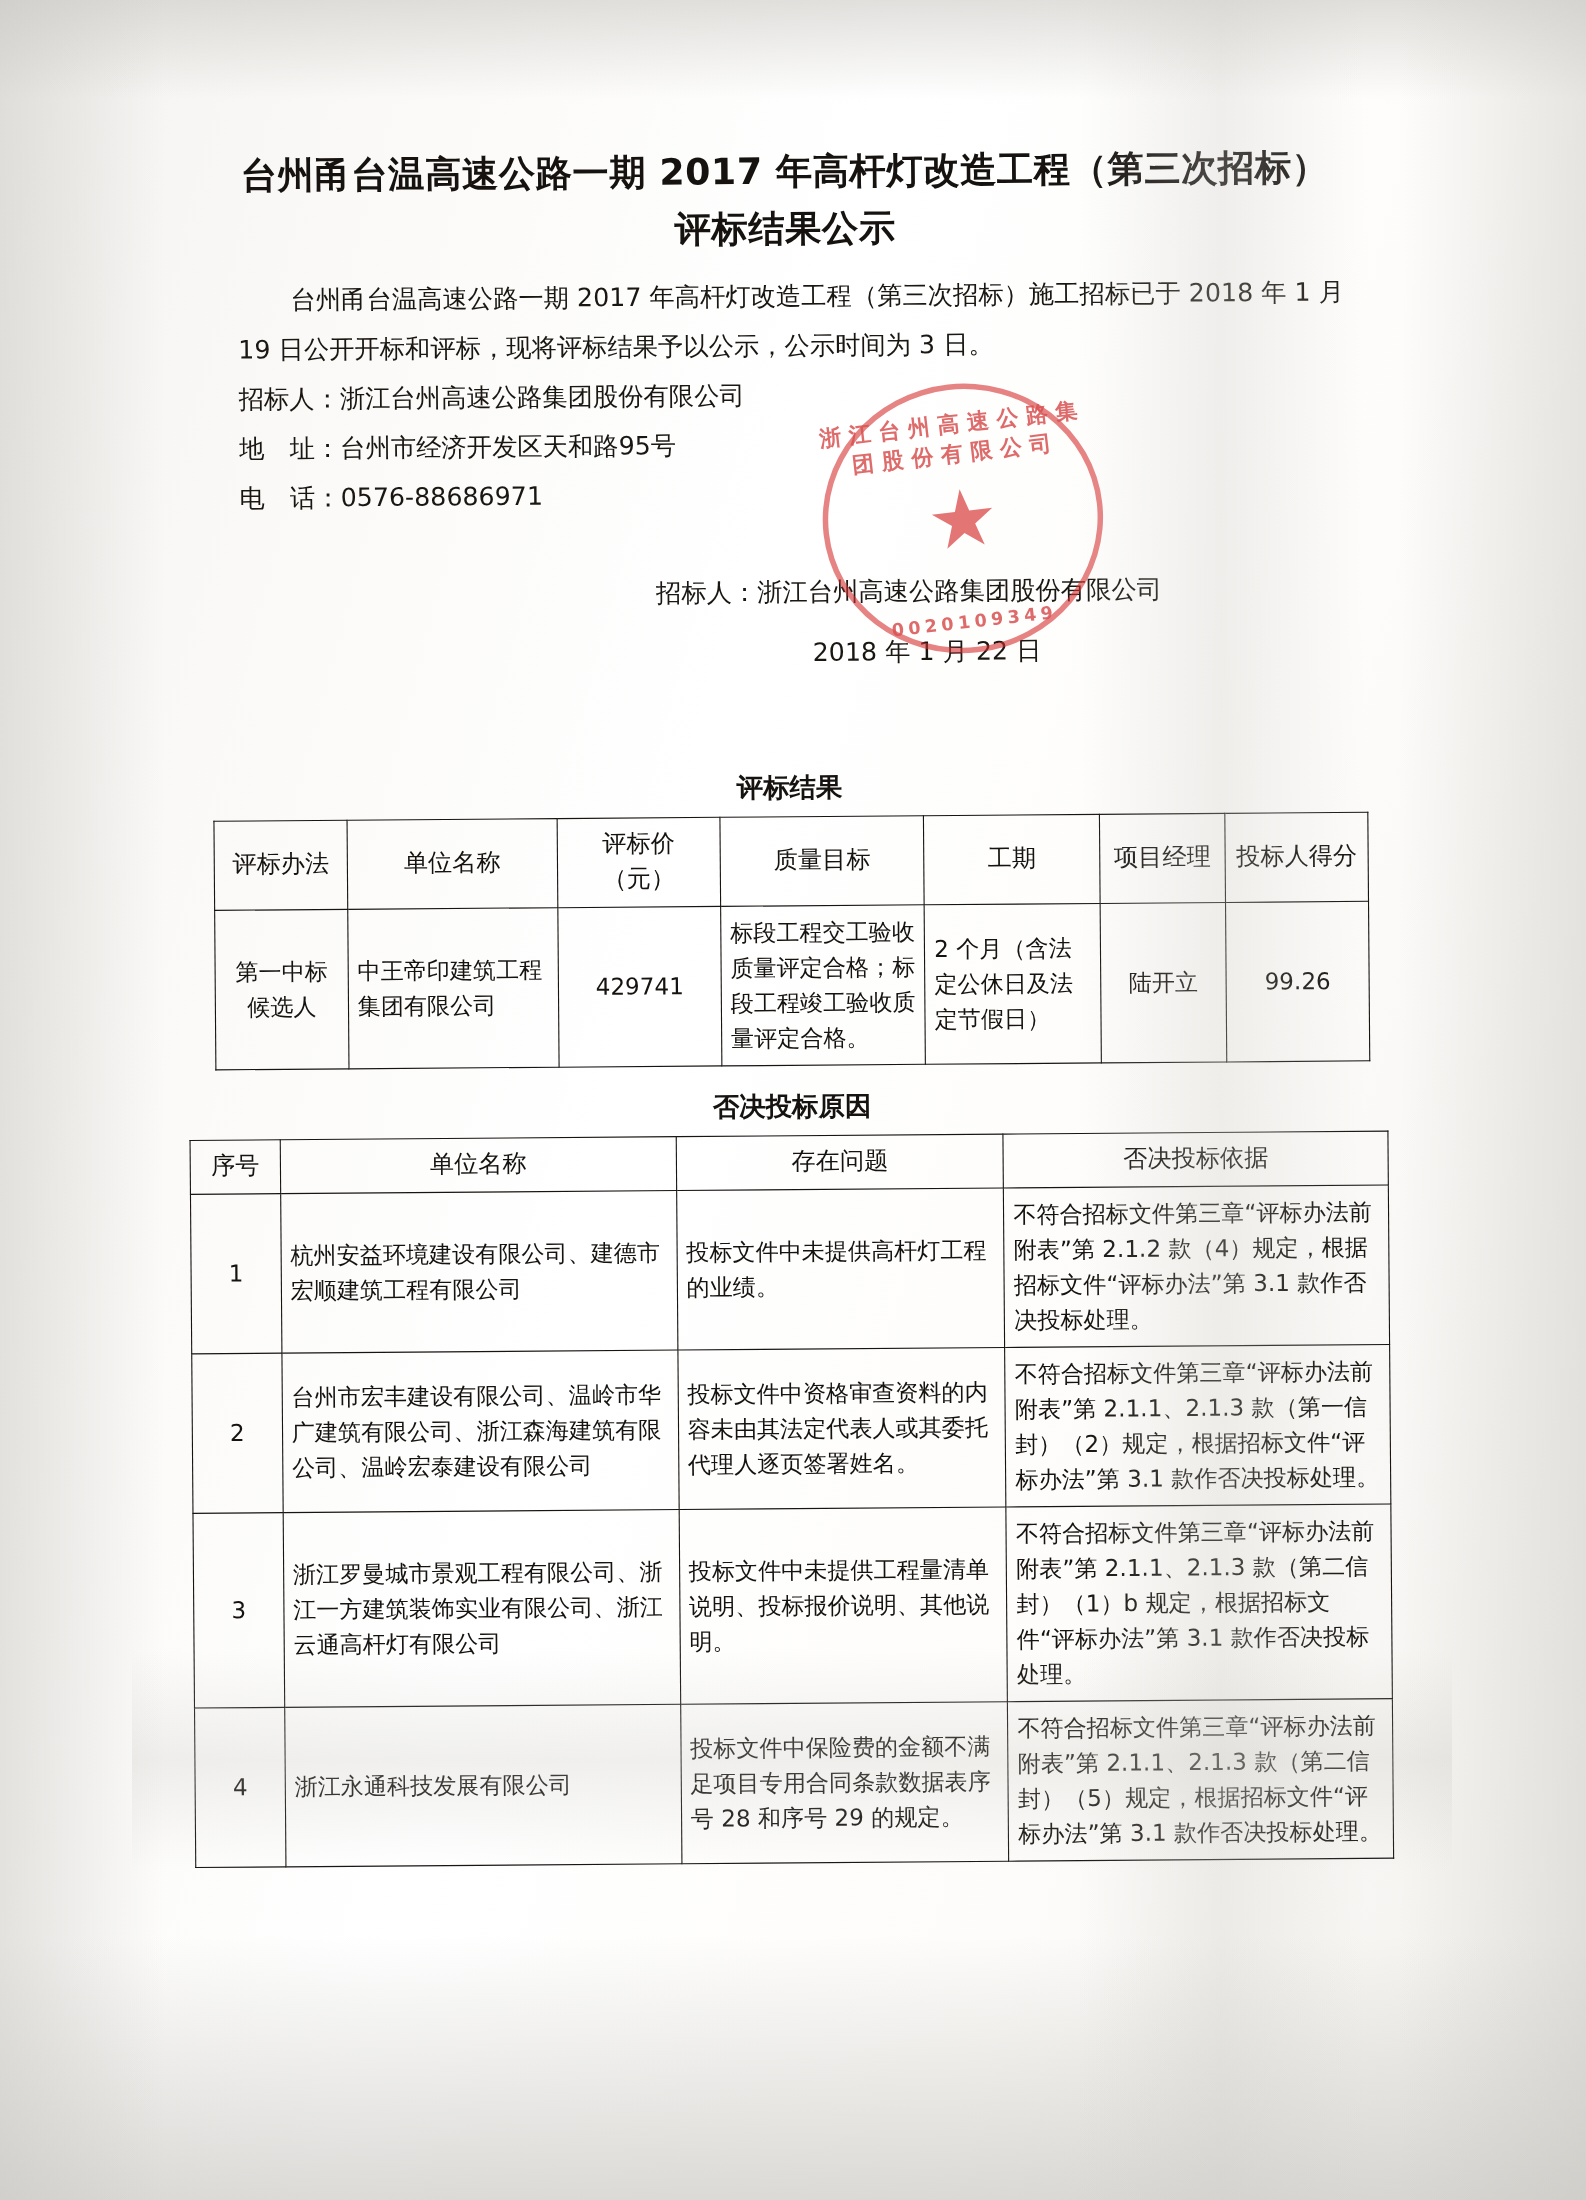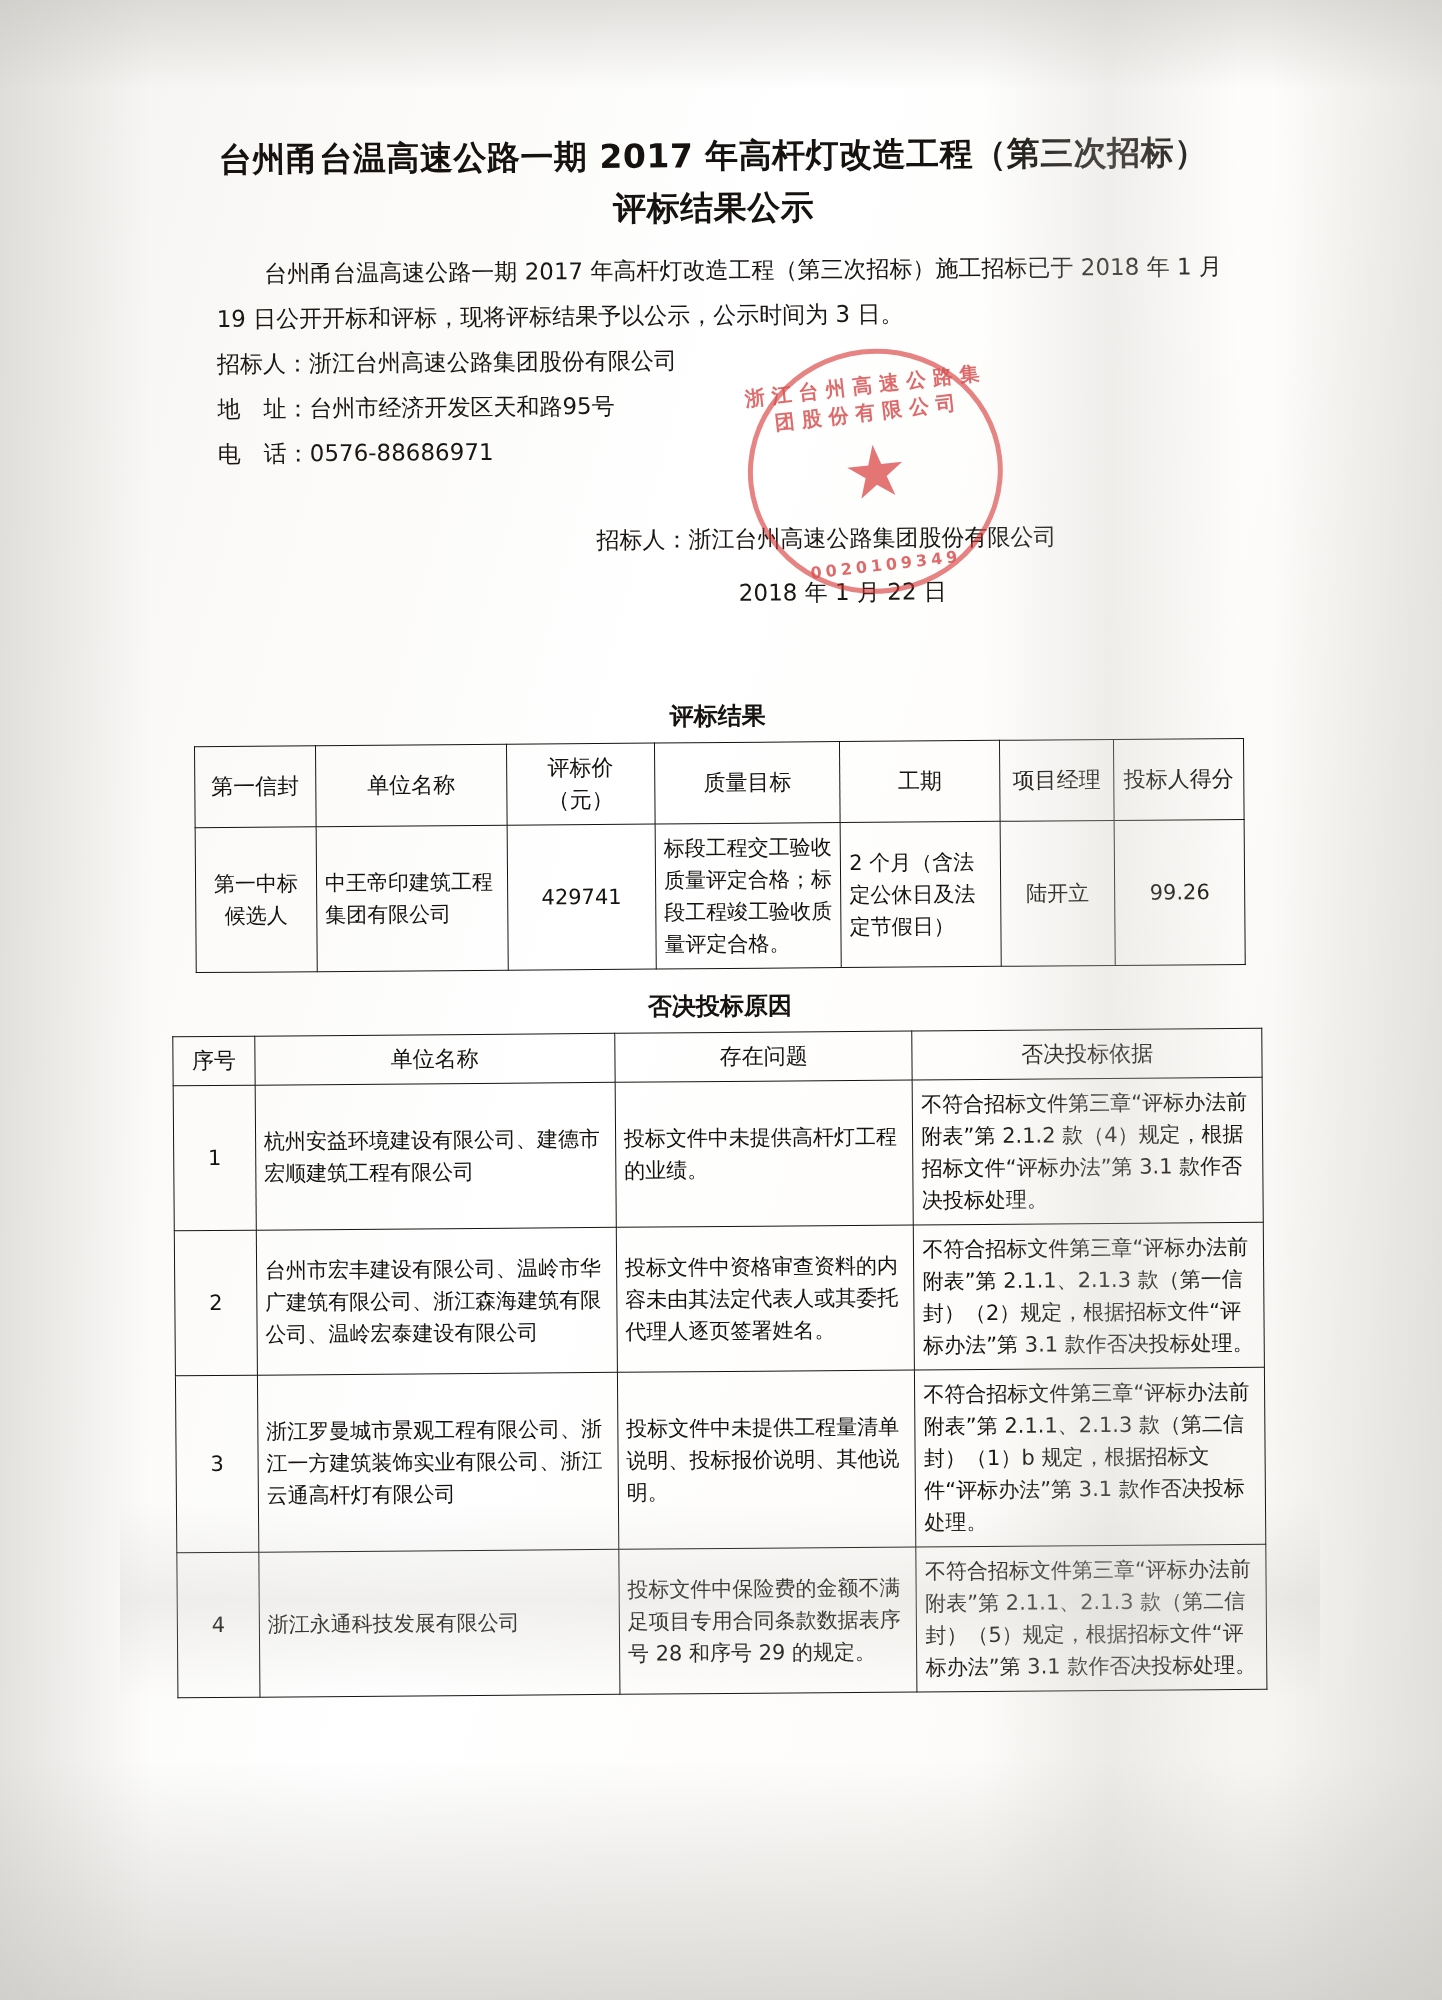--- a/index.html
+++ b/index.html
@@ -222,21 +222,21 @@
       <div class="arc-top">浙江台州高速公路集团股份有限公司</div>
       <div class="star">★</div>
       <div class="arc-bottom">0020109349</div>
     </div>
 
     <div class="section-caption" id="caption-result">评标结果</div>
 
     <table class="doc-table" id="result-table">
       <thead>
         <tr>
-          <th style="width:118px">第一信封</th>
+          <th style="width:118px">评标办法</th>
           <th style="width:200px">单位名称</th>
           <th style="width:140px">评标价（元）</th>
           <th style="width:190px">质量目标</th>
           <th style="width:160px">工期</th>
           <th style="width:110px">项目经理</th>
           <th style="width:122px">投标人得分</th>
         </tr>
       </thead>
       <tbody>
         <tr>

